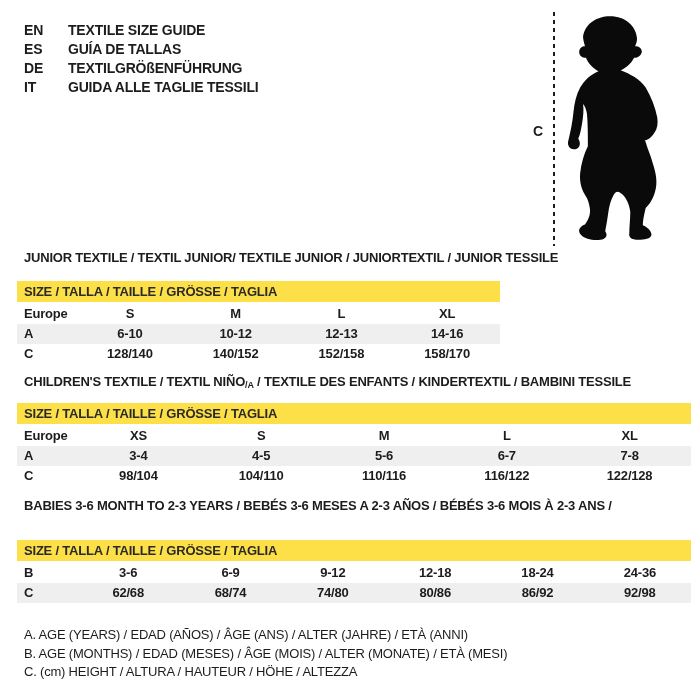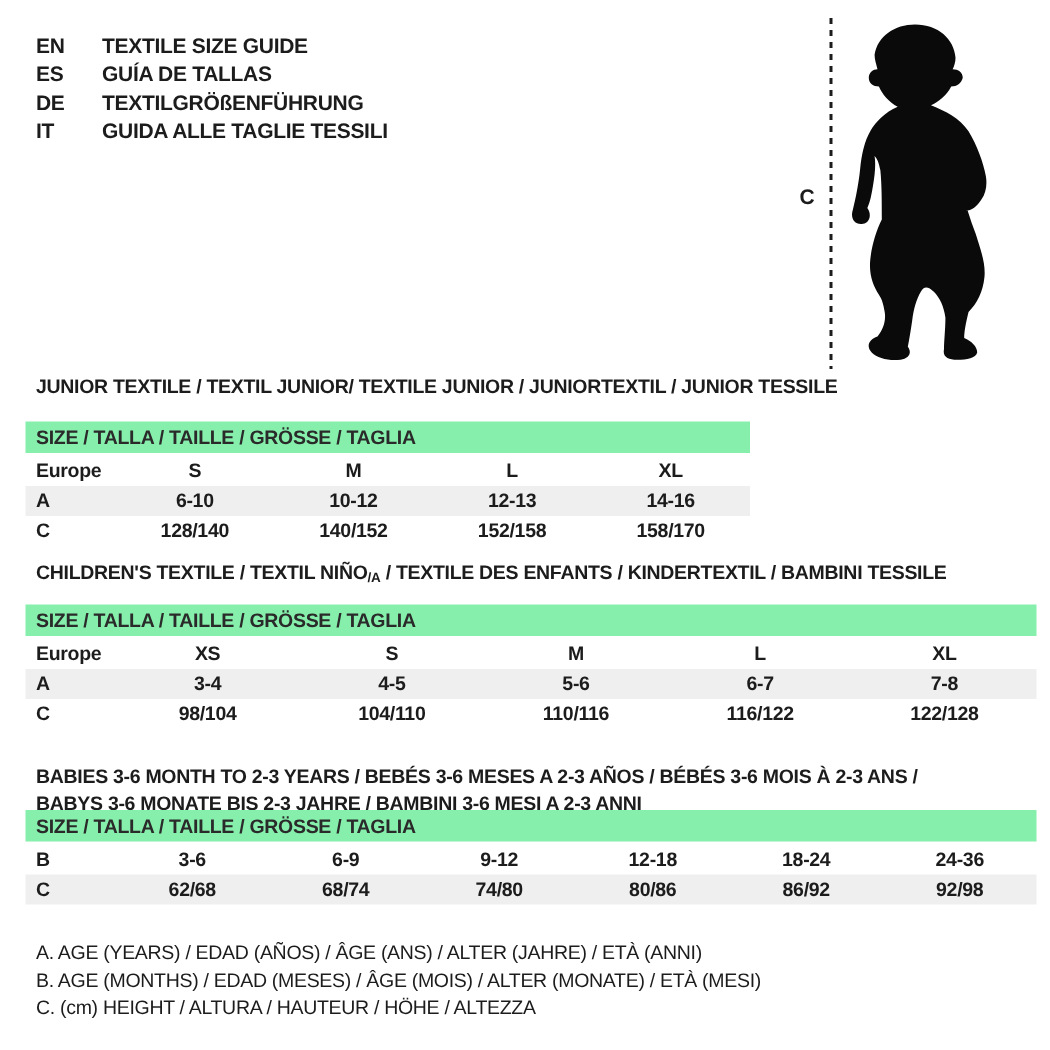--- a/index.html
+++ b/index.html
@@ -20,28 +20,28 @@
   }
   .height-marker{position:absolute;left:527px;top:123px;width:22px;font-size:14px;font-weight:700;text-align:center;}
   .silhouette{position:absolute;left:558px;top:10px;width:106px;height:238px;}
   
   .section-title{
     position:absolute;left:24px;font-size:13px;font-weight:700;letter-spacing:-0.2px;
     line-height:18px;white-space:nowrap;
   }
   .t1-title{top:249px;}
   .t2-title{top:373px;}
-  .t3-title{top:497px;margin-top:12px;}
+  .t3-title{top:497px;}
   .sub{font-size:9px;vertical-align:-2px;font-weight:700;}
   .size-table{position:absolute;left:17px;}
   .t1{top:281px;width:483px;}
   .t2{top:403px;width:674px;}
   .t3{top:540px;width:674px;}
   .size-bar{
-    height:21px;line-height:21px;background:#86efac;color:#2a2a2a;
+    height:21px;line-height:21px;background:#fde047;color:#2a2a2a;
     font-size:13px;font-weight:700;padding-left:7px;letter-spacing:-0.2px;
     margin-bottom:2px;box-sizing:border-box;
   }
   .trow{display:grid;height:20px;line-height:20px;font-size:13px;font-weight:700;letter-spacing:-0.2px;}
   .t1 .trow{grid-template-columns:60px repeat(4,1fr);}
   .t2 .trow{grid-template-columns:60px repeat(5,1fr);}
   .t3 .trow{grid-template-columns:60px repeat(6,1fr);}
   .trow.alt{background:#efefef;}
   .tlabel{padding-left:7px;text-align:left;}
   .tcell{text-align:center;}
@@ -174,21 +174,20 @@
     <span class="tcell">98/104</span>
     <span class="tcell">104/110</span>
     <span class="tcell">110/116</span>
     <span class="tcell">116/122</span>
     <span class="tcell">122/128</span>
   </div>
 </div>
 
 <div class="section-title t3-title">
   <div>BABIES 3-6 MONTH TO 2-3 YEARS / BEBÉS 3-6 MESES A 2-3 AÑOS / BÉBÉS 3-6 MOIS À 2-3 ANS /</div>
-  <div>BABYS 3-6 MONATE BIS 2-3 JAHRE / BAMBINI 3-6 MESI A 2-3 ANNI</div>
 </div>
 <div class="size-table t3">
   <div class="size-bar">SIZE / TALLA / TAILLE / GRÖSSE / TAGLIA</div>
   <div class="trow">
     <span class="tlabel">B</span>
     <span class="tcell">3-6</span>
     <span class="tcell">6-9</span>
     <span class="tcell">9-12</span>
     <span class="tcell">12-18</span>
     <span class="tcell">18-24</span>

